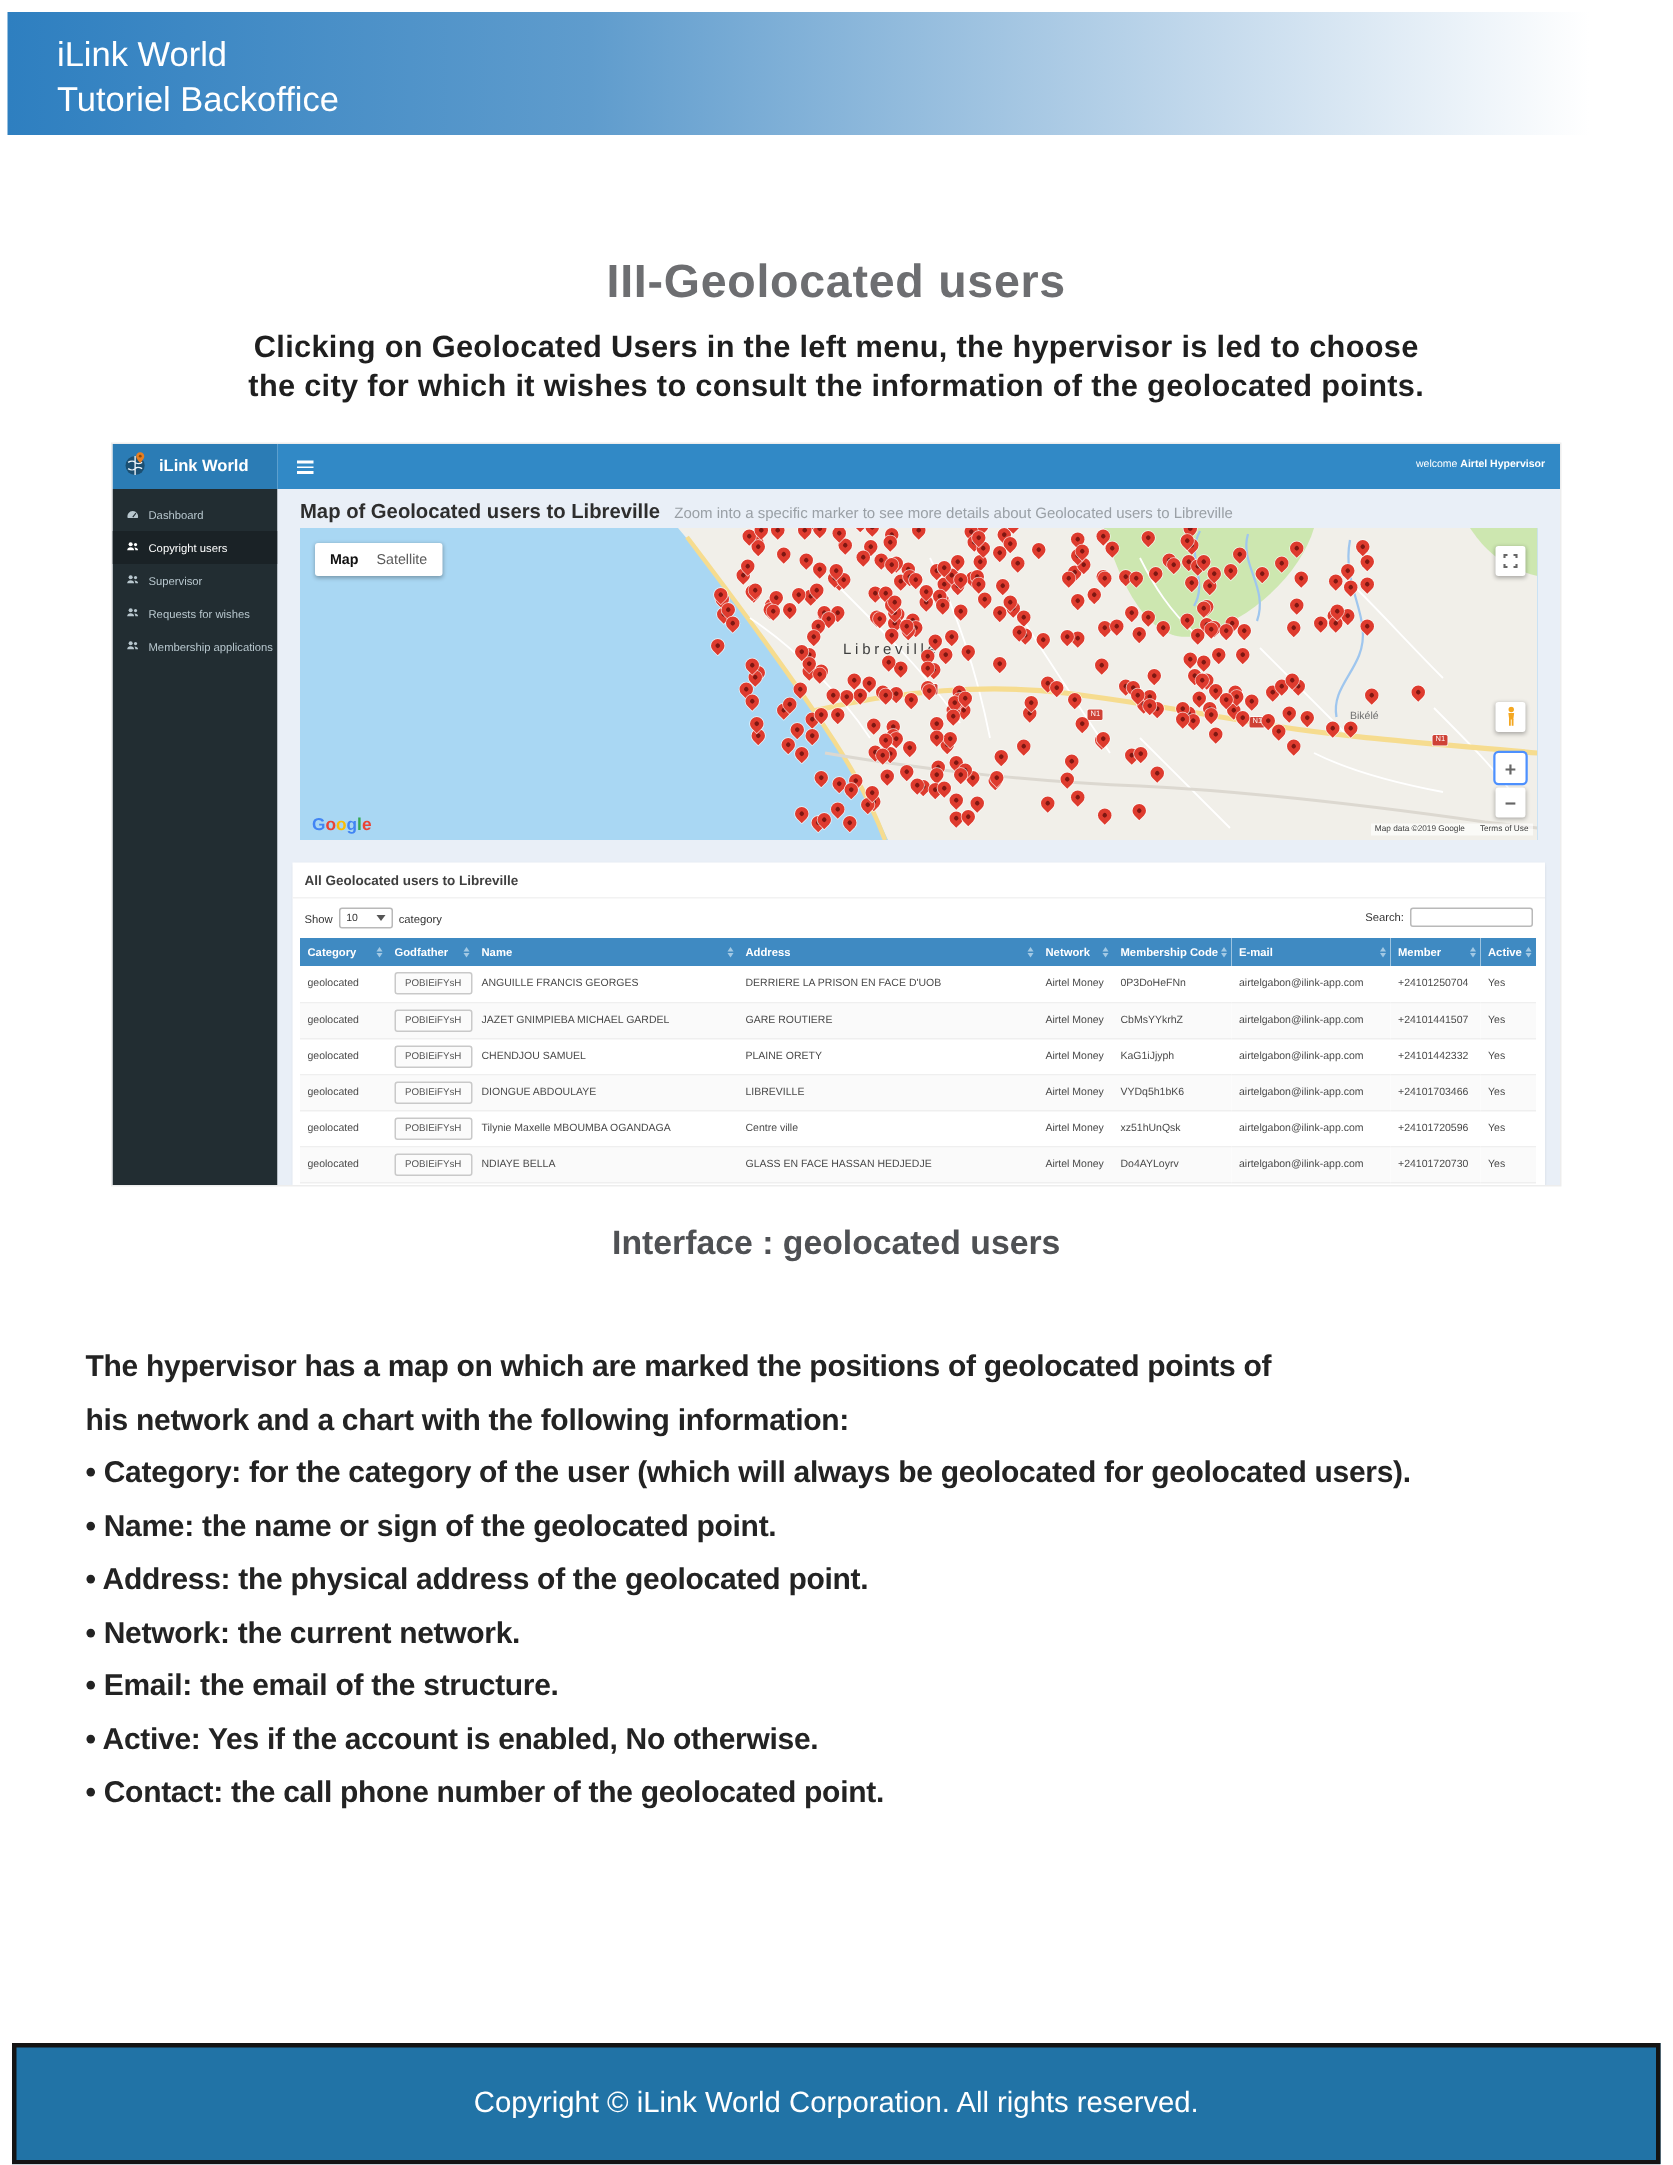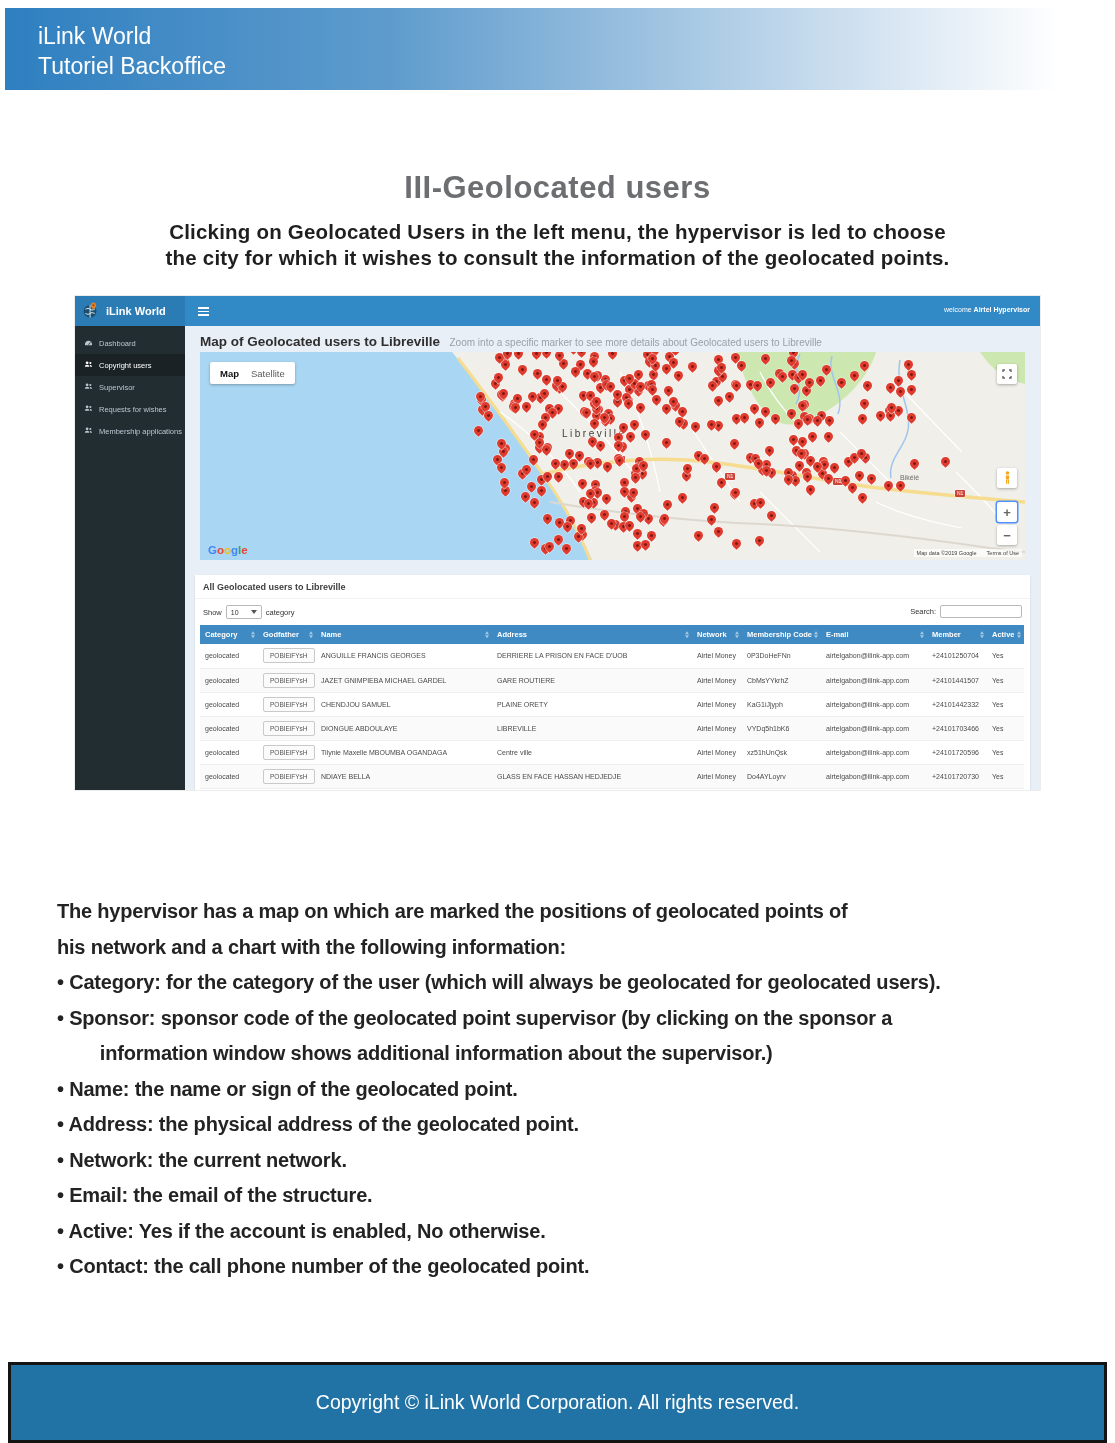--- a/index.html
+++ b/index.html
@@ -703,28 +703,27 @@
                 <td>airtelgabon@ilink-app.com</td>
                 <td>+24101720730</td>
                 <td>Yes</td>
               </tr>
             </tbody>
         </table>
       </div>
     </div>
   </div>
 
+  <h2 class="caption">Interface : geolocated users</h2>
 
   <div class="bodytext">
     <div class="lead">The hypervisor has a map on which are marked the positions of geolocated points of
 his network and a chart with the following information:</div>
     <div id="bullets">
         <div class="bullet">• Category: for the category of the user (which will always be geolocated for geolocated users).</div>
-        <div class="bullet">• Sponsor: sponsor code of the geolocated point supervisor (by clicking on the sponsor a
-        information window shows additional information about the supervisor.)</div>
         <div class="bullet">• Name: the name or sign of the geolocated point.</div>
         <div class="bullet">• Address: the physical address of the geolocated point.</div>
         <div class="bullet">• Network: the current network.</div>
         <div class="bullet">• Email: the email of the structure.</div>
         <div class="bullet">• Active: Yes if the account is enabled, No otherwise.</div>
         <div class="bullet">• Contact: the call phone number of the geolocated point.</div>
       </div>
   </div>
 
   <footer class="footer">

